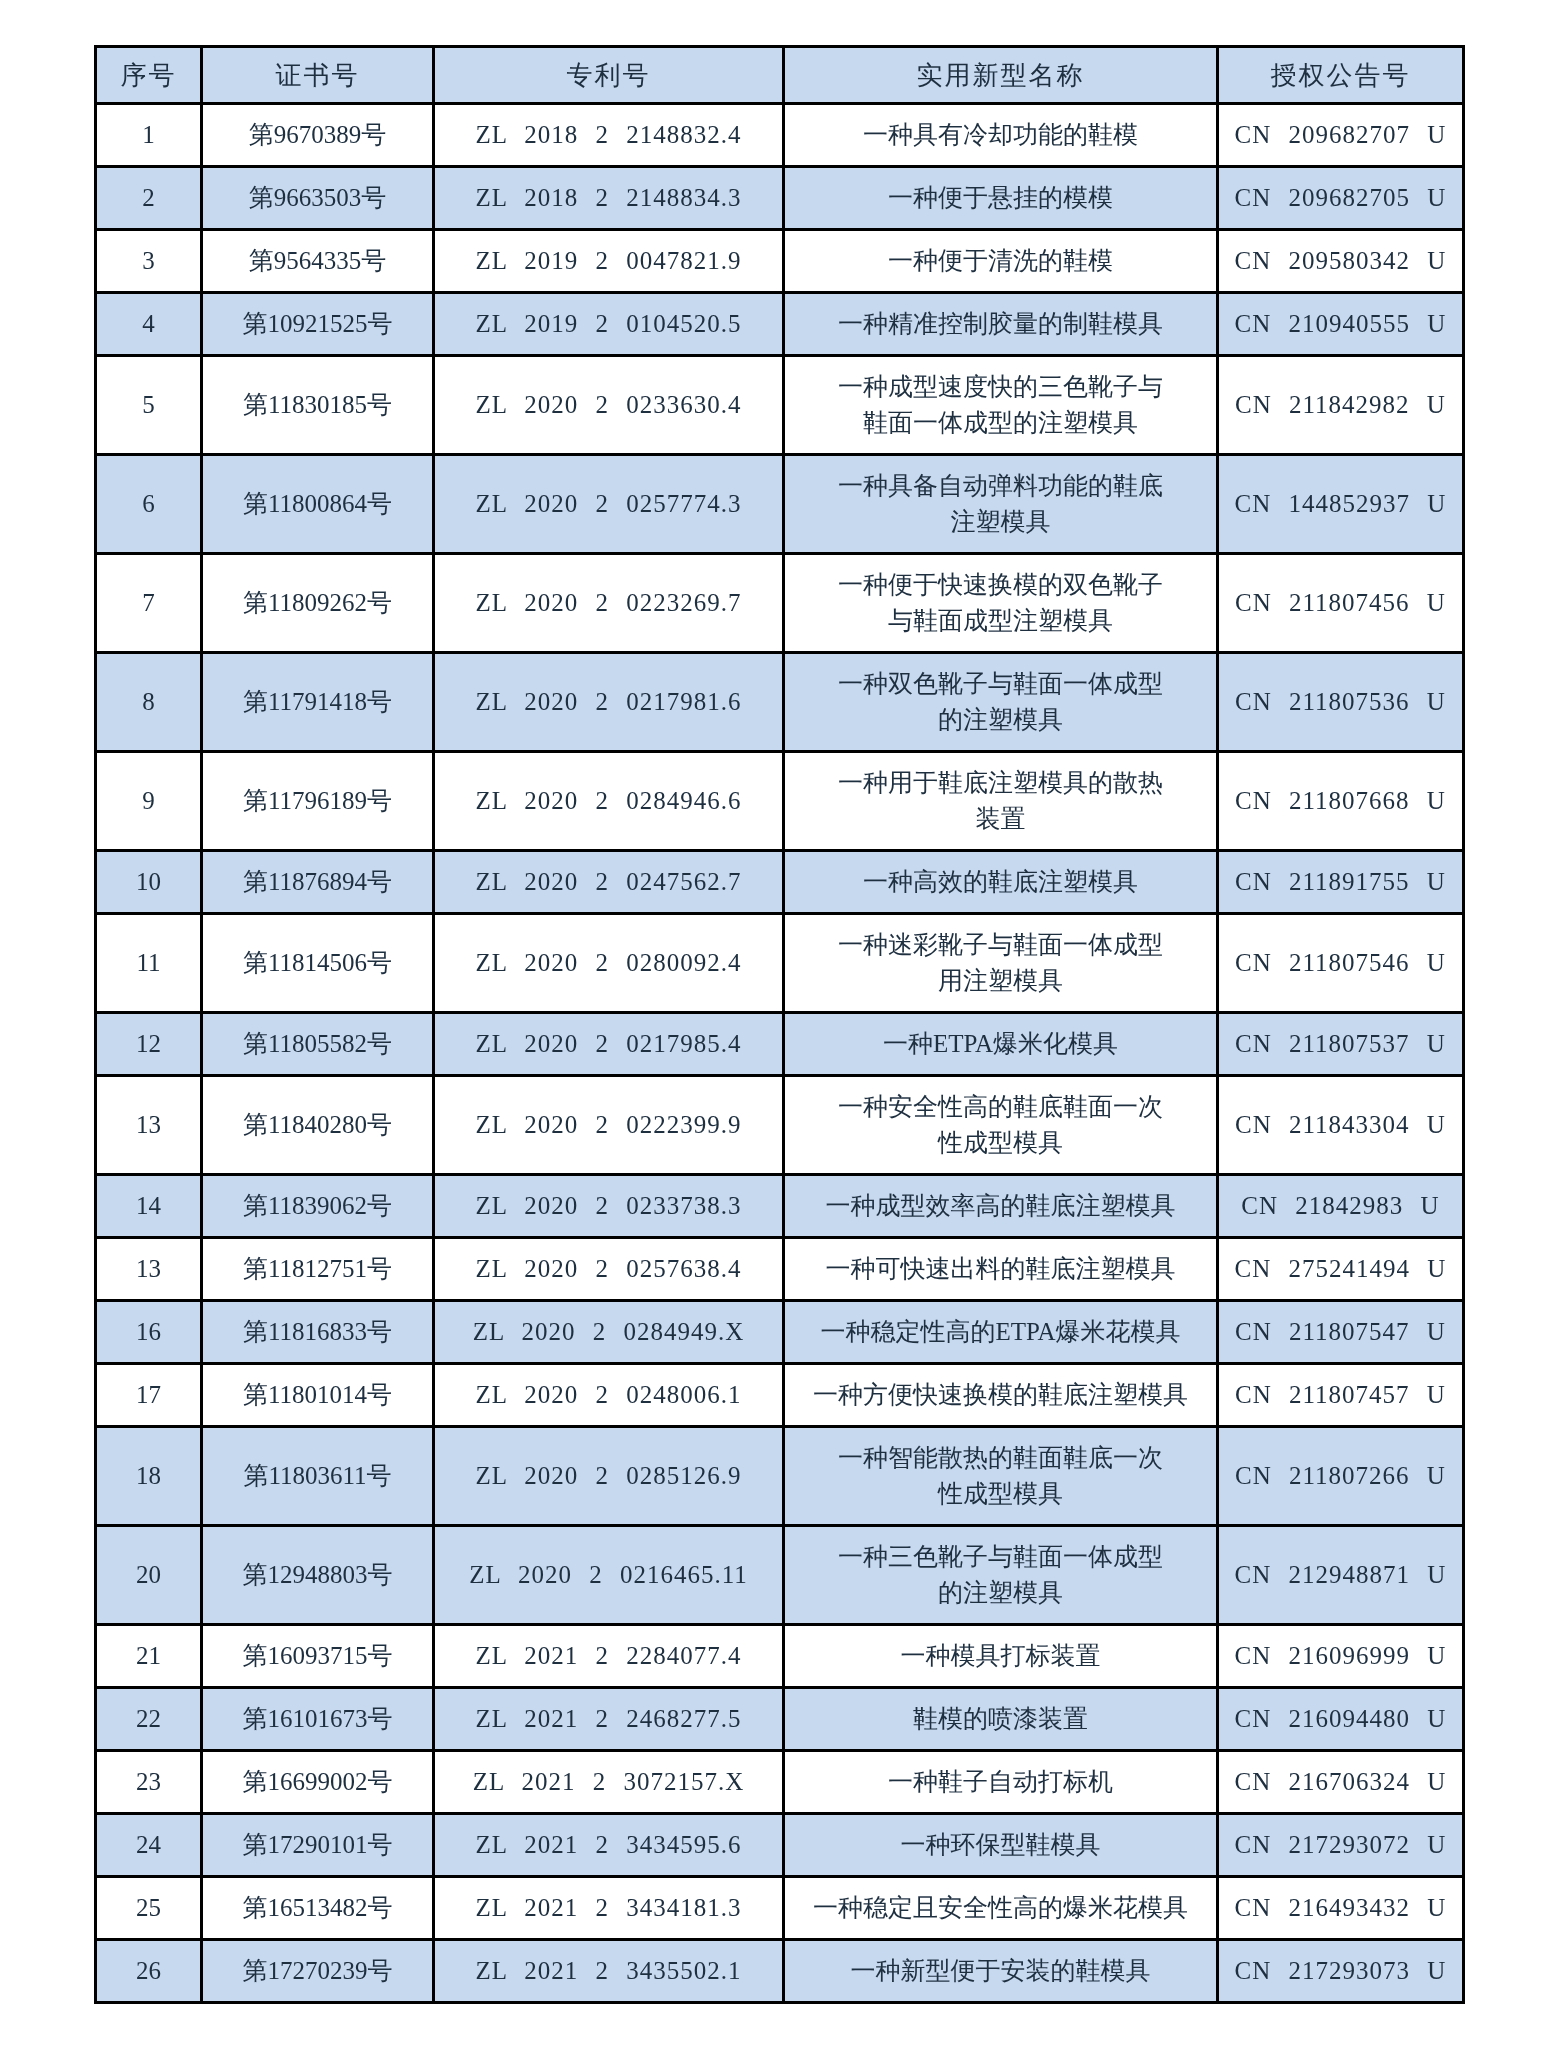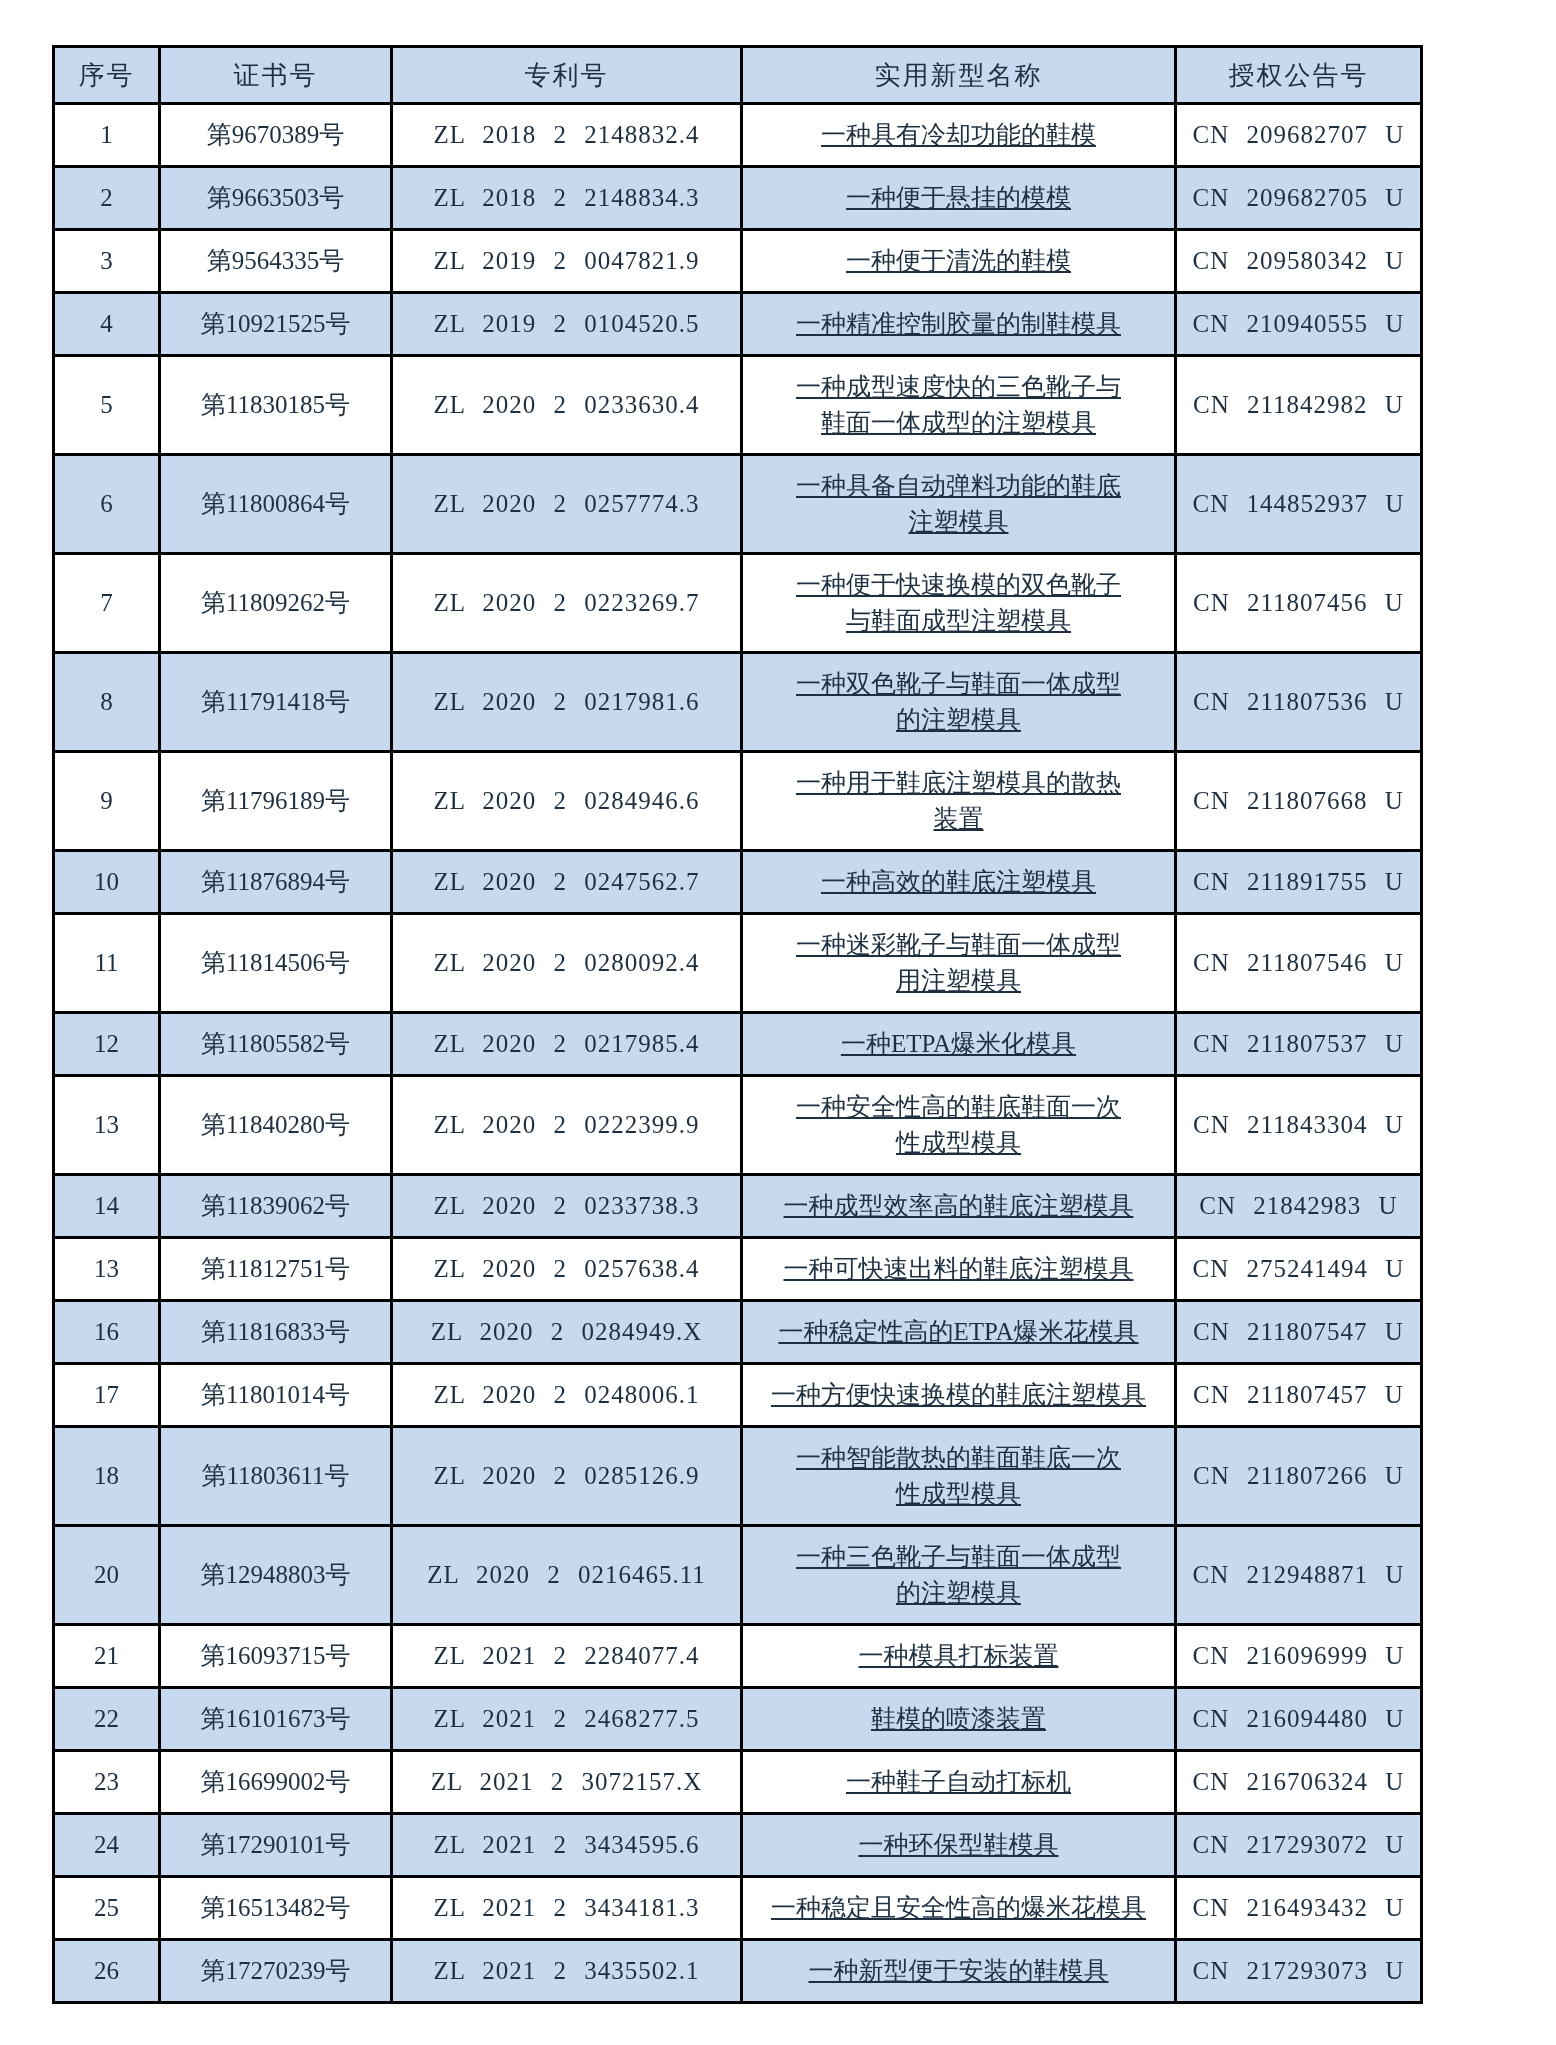--- a/index.html
+++ b/index.html
@@ -5,21 +5,21 @@
   html, body {
     margin: 0;
     padding: 0;
     background: #ffffff;
     font-family: "Liberation Serif", "DejaVu Serif", serif;
   }
   .page {
     width: 1556px;
     height: 2045px;
     box-sizing: border-box;
-    padding: 45px 0 0 52px;
+    padding: 45px 0 0 94px;
     background: #ffffff;
   }
   table.patent-table {
     border-collapse: collapse;
     table-layout: fixed;
     width: 1368px;
   }
   .patent-table th,
   .patent-table td {
     border: 3px solid #000000;
@@ -38,21 +38,20 @@
   .patent-table td {
     font-size: 25px;
     line-height: 36px;
     padding: 12px 2px;
   }
   tr.alt td {
     background: #c7d9ef;
   }
   td.cell-name {
     white-space: pre-line;
-    text-decoration: underline;
   }
   td.cell-patent,
   td.cell-pub {
     word-spacing: 10px;
     letter-spacing: 1px;
   }
   td.cell-no {
     letter-spacing: 0;
   }
 </style>

